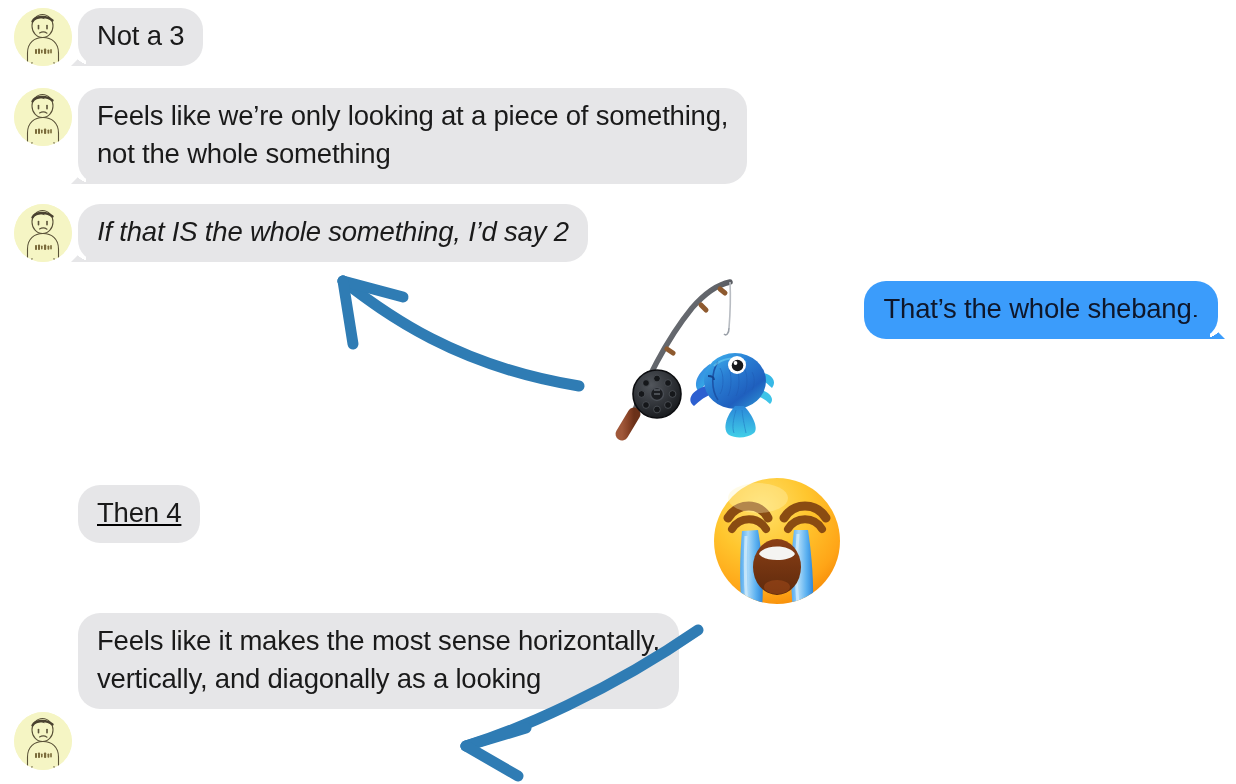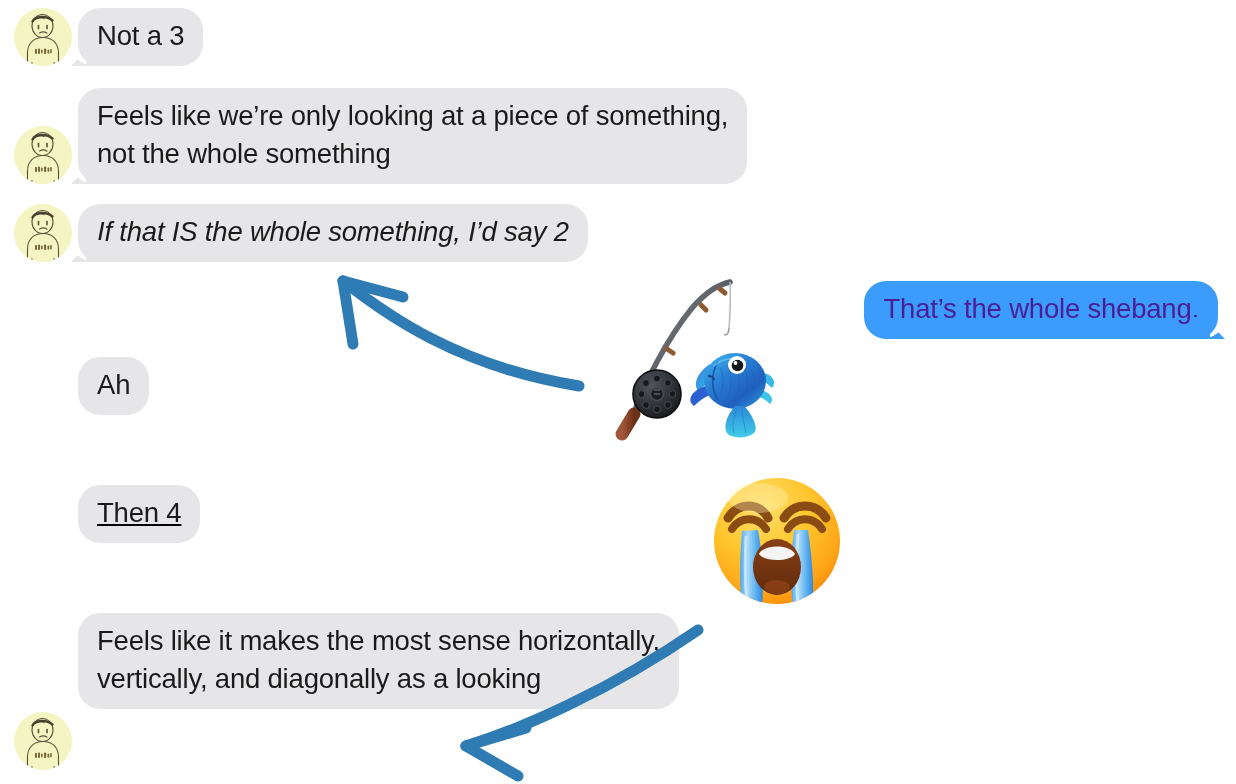--- a/index.html
+++ b/index.html
@@ -19,21 +19,20 @@
   #thread {
     position: absolute;
     left: 0; top: 0;
     width: 1236px; height: 784px;
   }
 
   
   .row {
     position: absolute;
     display: flex;
-    align-items: flex-end;
   }
   .row.incoming { left: 14px; }
   .row.outgoing { right: 18px; justify-content: flex-end; }
 
   
   .avatar {
     width: 58px; height: 58px;
     border-radius: 50%;
     background: #f5f5c4;
     flex: 0 0 58px;
@@ -56,21 +55,21 @@
     letter-spacing: -0.2px;
     max-width: 790px;
     white-space: pre-wrap;
   }
   .bubble.grey {
     background: #e6e6e8;
     color: #1a1a1a;
   }
   .bubble.blue {
     background: #3b9cfb;
-    color: #4c1d95;
+    color: #0f172a;
   }
 
   
   .bubble.grey.tail::after {
     content: "";
     position: absolute;
     left: -7px;
     bottom: 0px;
     width: 22px; height: 22px;
     background: radial-gradient(circle 22px at 22px 0px, rgba(0,0,0,0) 0 21.4px, #e6e6e8 21.6px);
@@ -211,24 +210,20 @@
         </g>
       </svg>
     </div>
     <div class="bubble grey tail">If that IS the whole something, I’d say 2</div>
   </div>
 
   <div class="row outgoing" style="top:281px;">
     <div class="bubble blue tail">That’s the whole shebang.</div>
   </div>
 
-  <div class="row incoming" style="top:357px;">
-    <div class="avatar-spacer"></div>
-    <div class="bubble grey">Ah</div>
-  </div>
 
 
   <div class="row incoming" style="top:485px;text-decoration:underline;">
     <div class="avatar-spacer"></div>
     <div class="bubble grey">Then 4</div>
   </div>
 
   <div class="row incoming" style="top:549px;">
     <div class="avatar-spacer"></div>
   </div>

